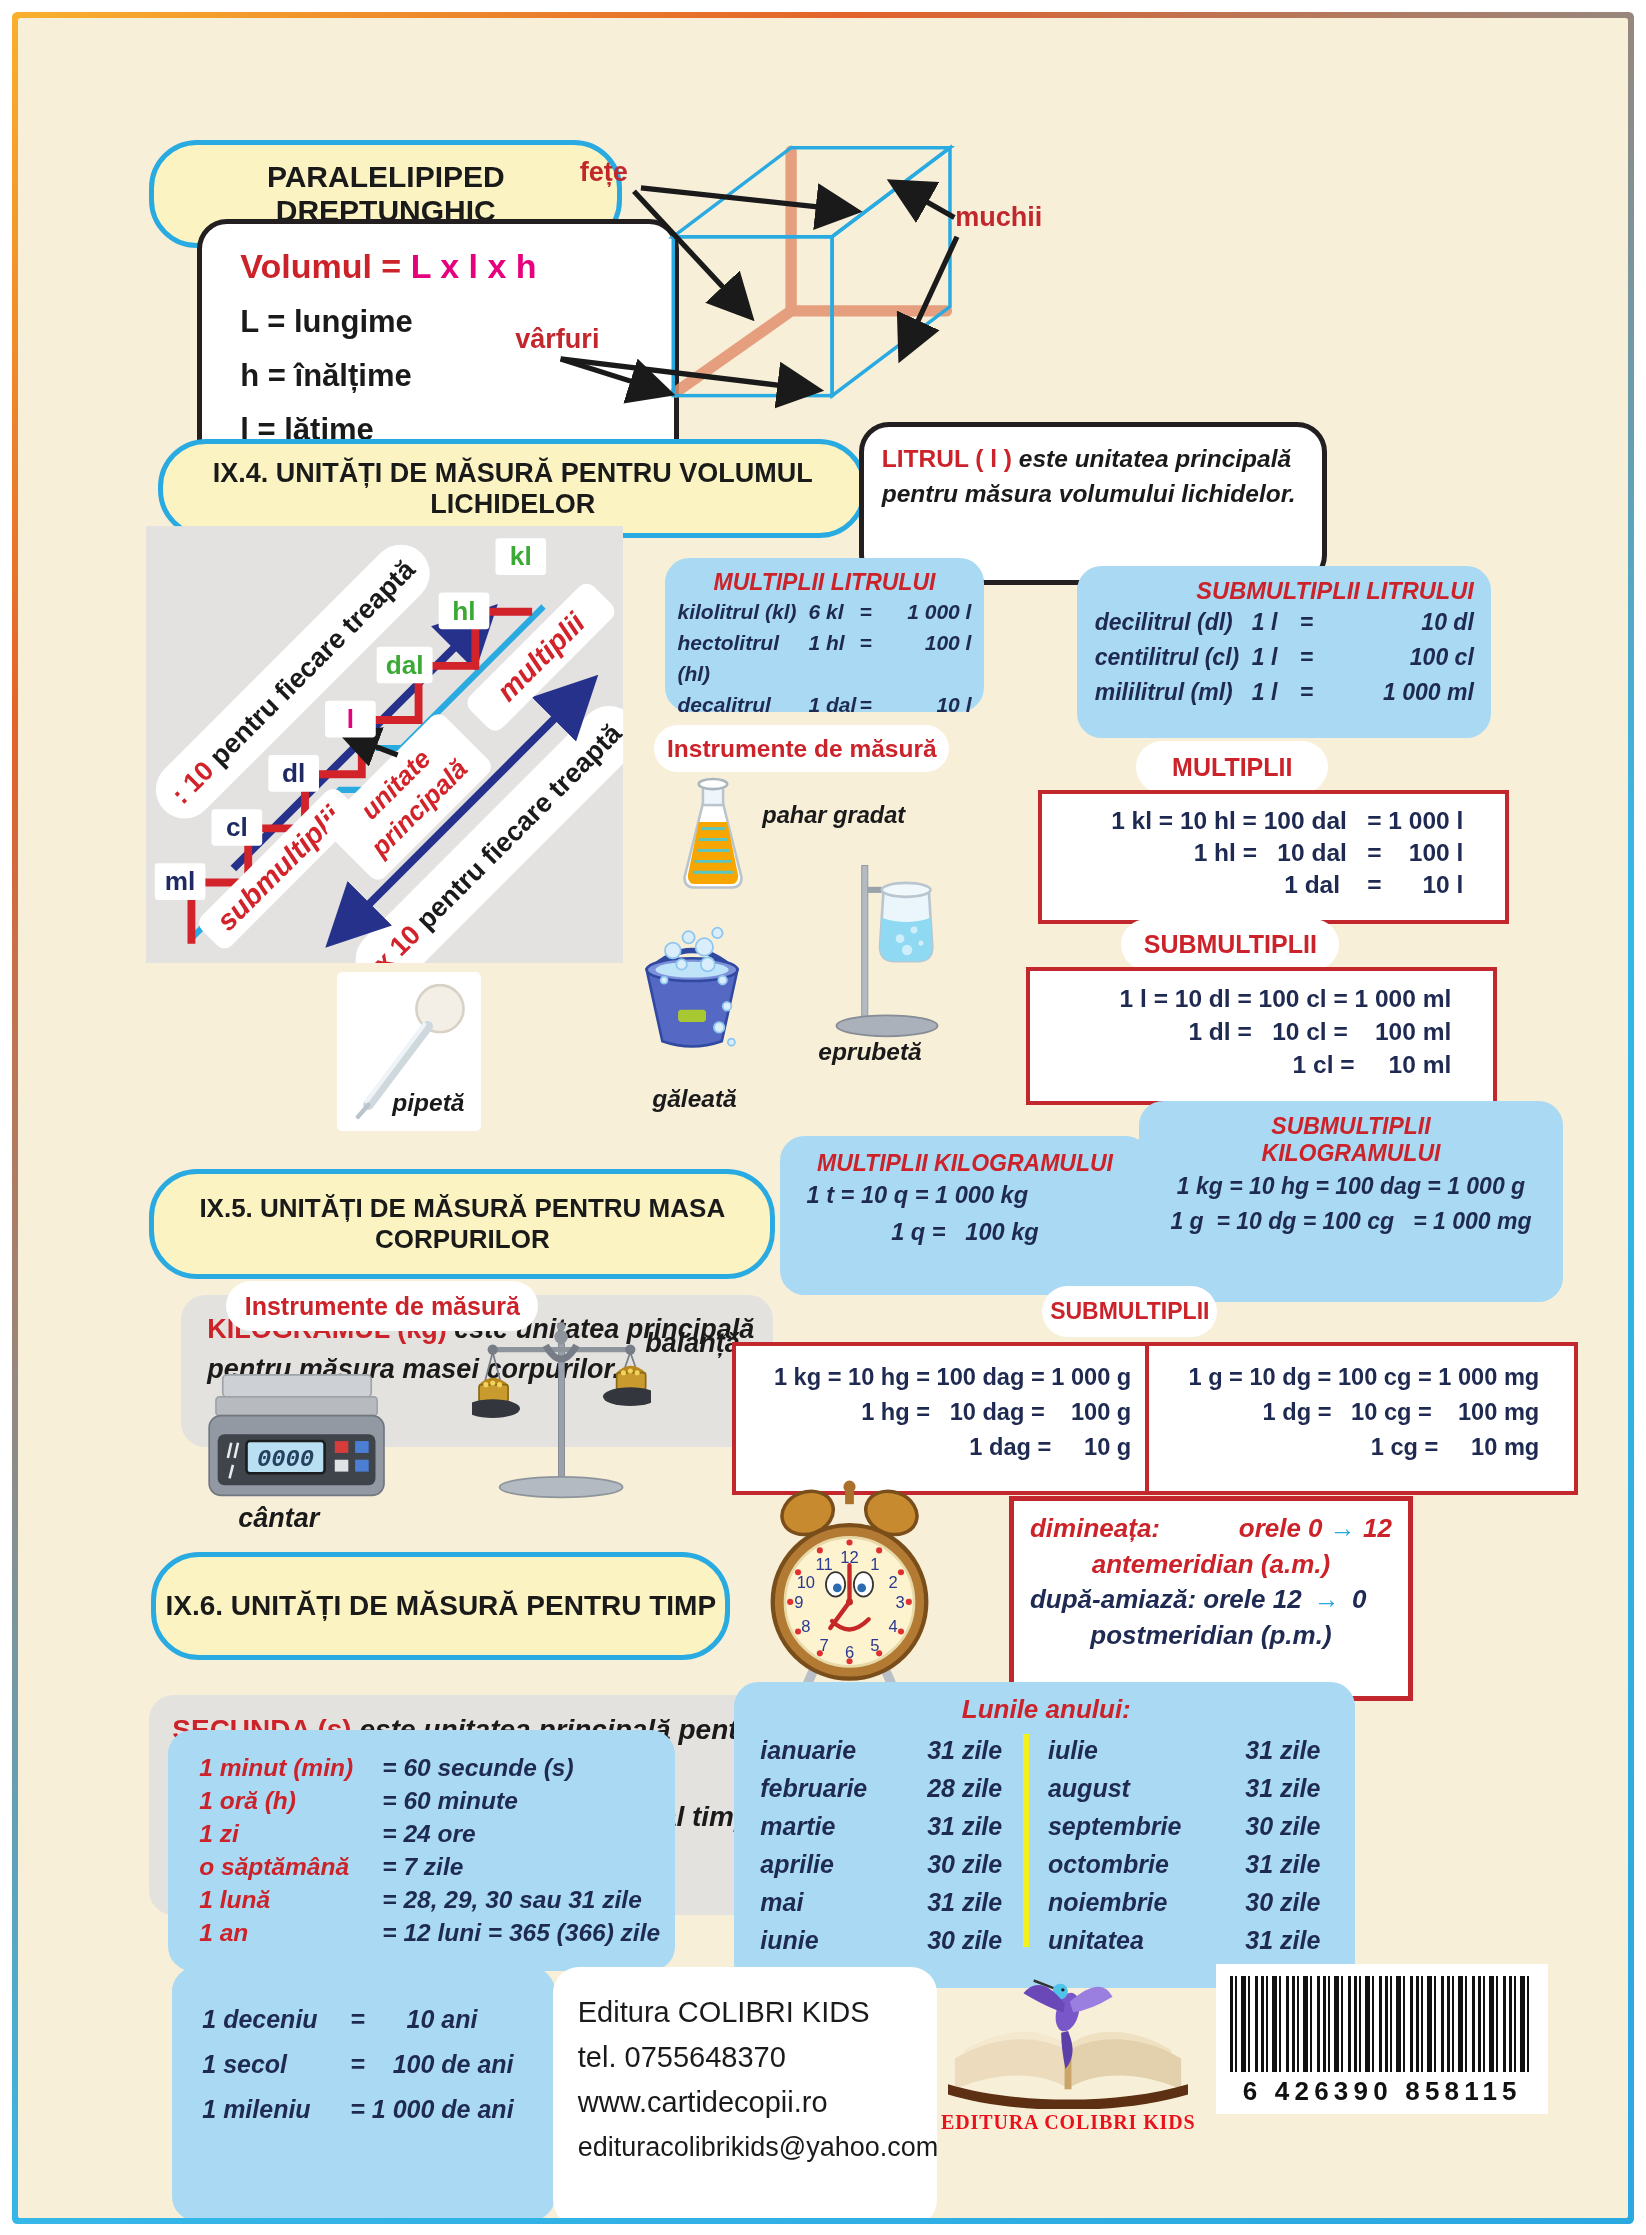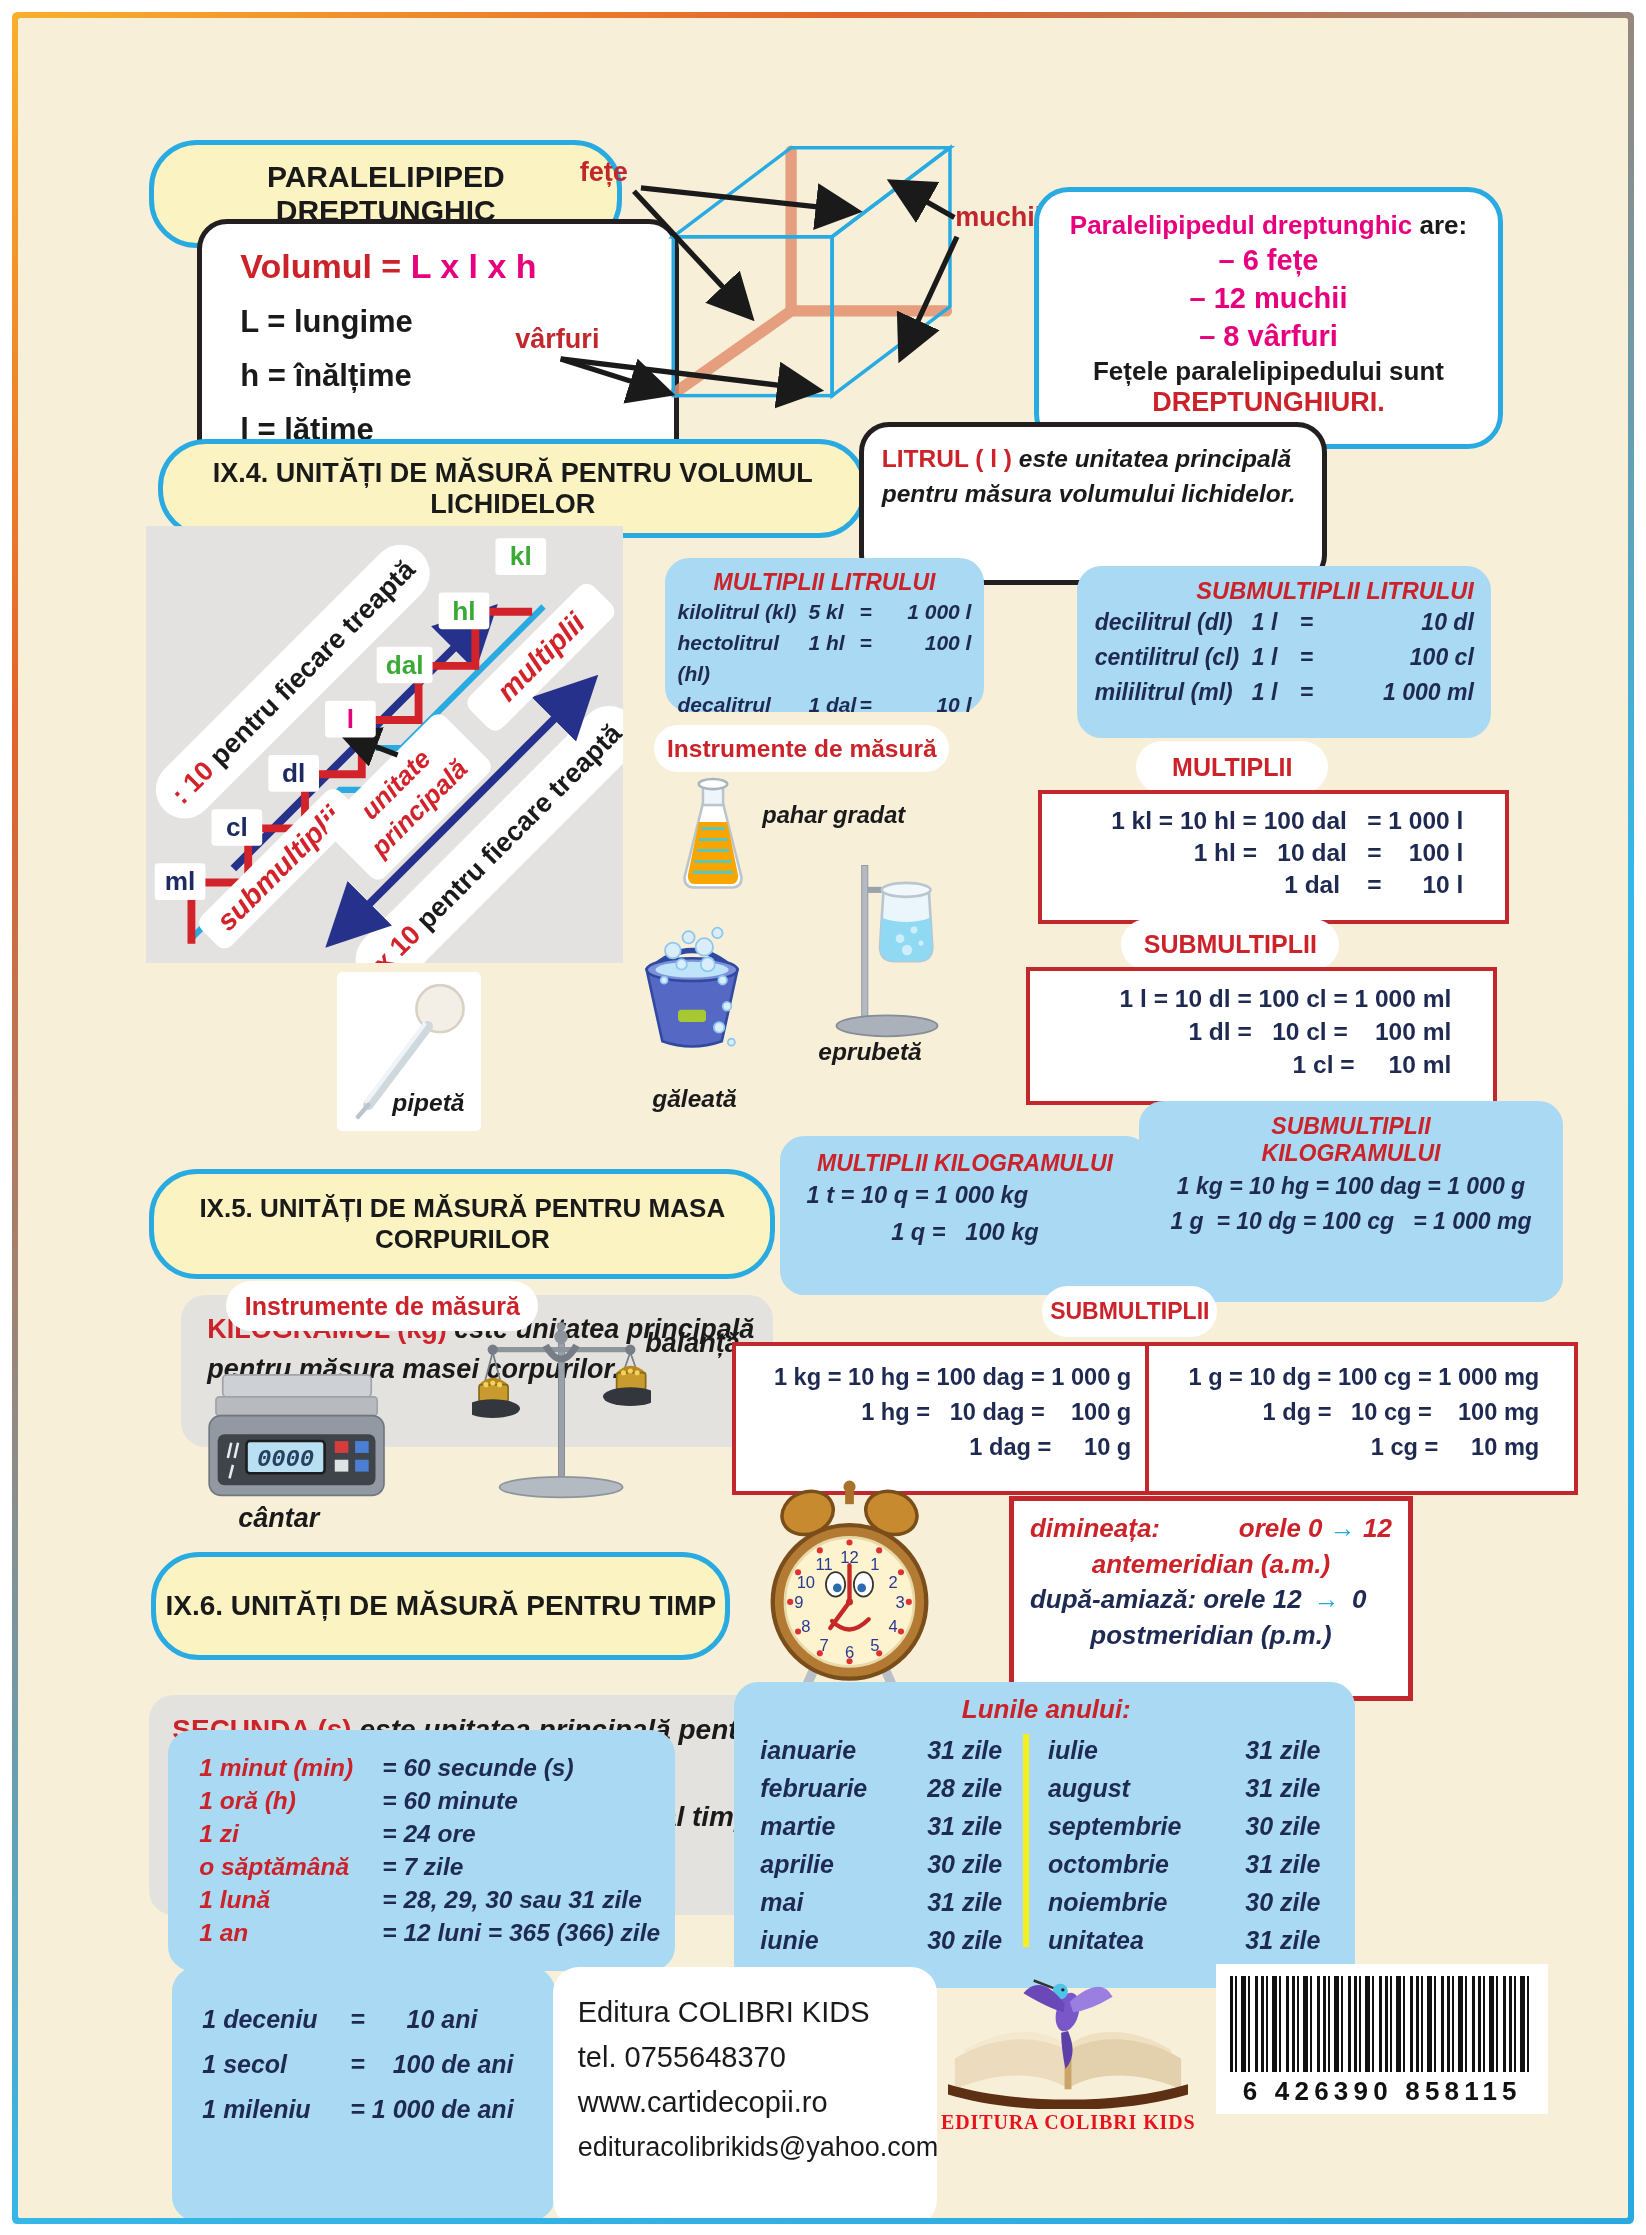--- a/index.html
+++ b/index.html
@@ -62,32 +62,20 @@
     <line x1="150" y1="70" x2="280" y2="210" stroke="#1a1a1a" stroke-width="6" marker-end="url(#mCube)"></line>
     <line x1="517" y1="100" x2="450" y2="62" stroke="#1a1a1a" stroke-width="6" marker-end="url(#mCube)"></line>
     <line x1="520" y1="122" x2="458" y2="256" stroke="#1a1a1a" stroke-width="6" marker-end="url(#mCube)"></line>
     <line x1="66" y1="262" x2="186" y2="300" stroke="#1a1a1a" stroke-width="6" marker-end="url(#mCube)"></line>
     <line x1="66" y1="262" x2="356" y2="297" stroke="#1a1a1a" stroke-width="6" marker-end="url(#mCube)"></line>
     <text x="88" y="58" font-size="31" font-weight="bold" fill="#c1272d">fețe</text>
     <text x="518" y="110" font-size="31" font-weight="bold" fill="#c1272d">muchii</text>
     <text x="14" y="250" font-size="31" font-weight="bold" fill="#c1272d">vârfuri</text>
   </svg>
 
-  <div class="abs box-cyan" style="left:1016px;top:169px;width:441px;height:234px;padding:17.5px 8.7px 0 8.7px;text-align:center;">
-    <div style="font-size:26px;font-weight:bold;">
-      <span class="t-mag">Paralelipipedul dreptunghic</span><span class="t-black pre"> are:</span>
-    </div>
-    <div class="t-mag b" style="font-size:29px;line-height:38px;">
-      <div>– 6 fețe</div>
-      <div>– 12 muchii</div>
-      <div>–  8 vârfuri</div>
-    </div>
-    <div class="t-black b" style="font-size:26px;margin-top:1.7px;">Fețele paralelipipedului  sunt</div>
-    <div class="t-red b" style="font-size:27px;">DREPTUNGHIURI.</div>
-  </div>
 
   <div class="abs pill-yellow" style="left:140px;top:421px;width:699px;height:89px;font-size:27px;">
     <span>IX.4. UNITĂȚI DE MĂSURĂ PENTRU VOLUMUL LICHIDELOR</span>
   </div>
 
   <div class="abs box-black" style="left:841px;top:404px;width:428px;height:135px;padding:17.5px 12.2px 0 17.5px;">
     <div style="font-size:24.5px;">
       <span class="t-red" style="font-weight:bold;">LITRUL ( l )</span><span class="it t-black pre"> este unitatea principală</span>
     </div>
     <div class="it t-black" style="font-size:24.5px;margin-top:7px;">pentru  măsura volumului lichidelor.</div>
@@ -148,21 +136,21 @@
           <text x="364" y="107" fill="#3aaa35">hl</text>
       <rect x="400" y="14" width="58" height="42" rx="4" fill="#fff"></rect>
           <text x="429" y="45" fill="#3aaa35">kl</text>
     </g>
   </svg>
 
   <div class="abs box-blue" style="left:647px;top:540px;width:294px;height:133px;padding:10.5px 12.2px;">
     <div class="t-red it" style="text-align:center;font-size:23px;">MULTIPLII LITRULUI</div>
     <div class="row it t-navy" style="font-size:21px;line-height:31px;">
           <span style="width:131px;">kilolitrul (kl)</span>
-          <span style="width:51px;">5 kl</span>
+          <span style="width:51px;">6 kl</span>
           <span style="width:24.5px;">=</span>
           <span style="flex:1;text-align:right;">1 000 l</span>
         </div>
     <div class="row it t-navy" style="font-size:21px;line-height:31px;">
           <span style="width:131px;">hectolitrul (hl)</span>
           <span style="width:51px;">1 hl</span>
           <span style="width:24.5px;">=</span>
           <span style="flex:1;text-align:right;">100 l</span>
         </div>
     <div class="row it t-navy" style="font-size:21px;line-height:31px;">

